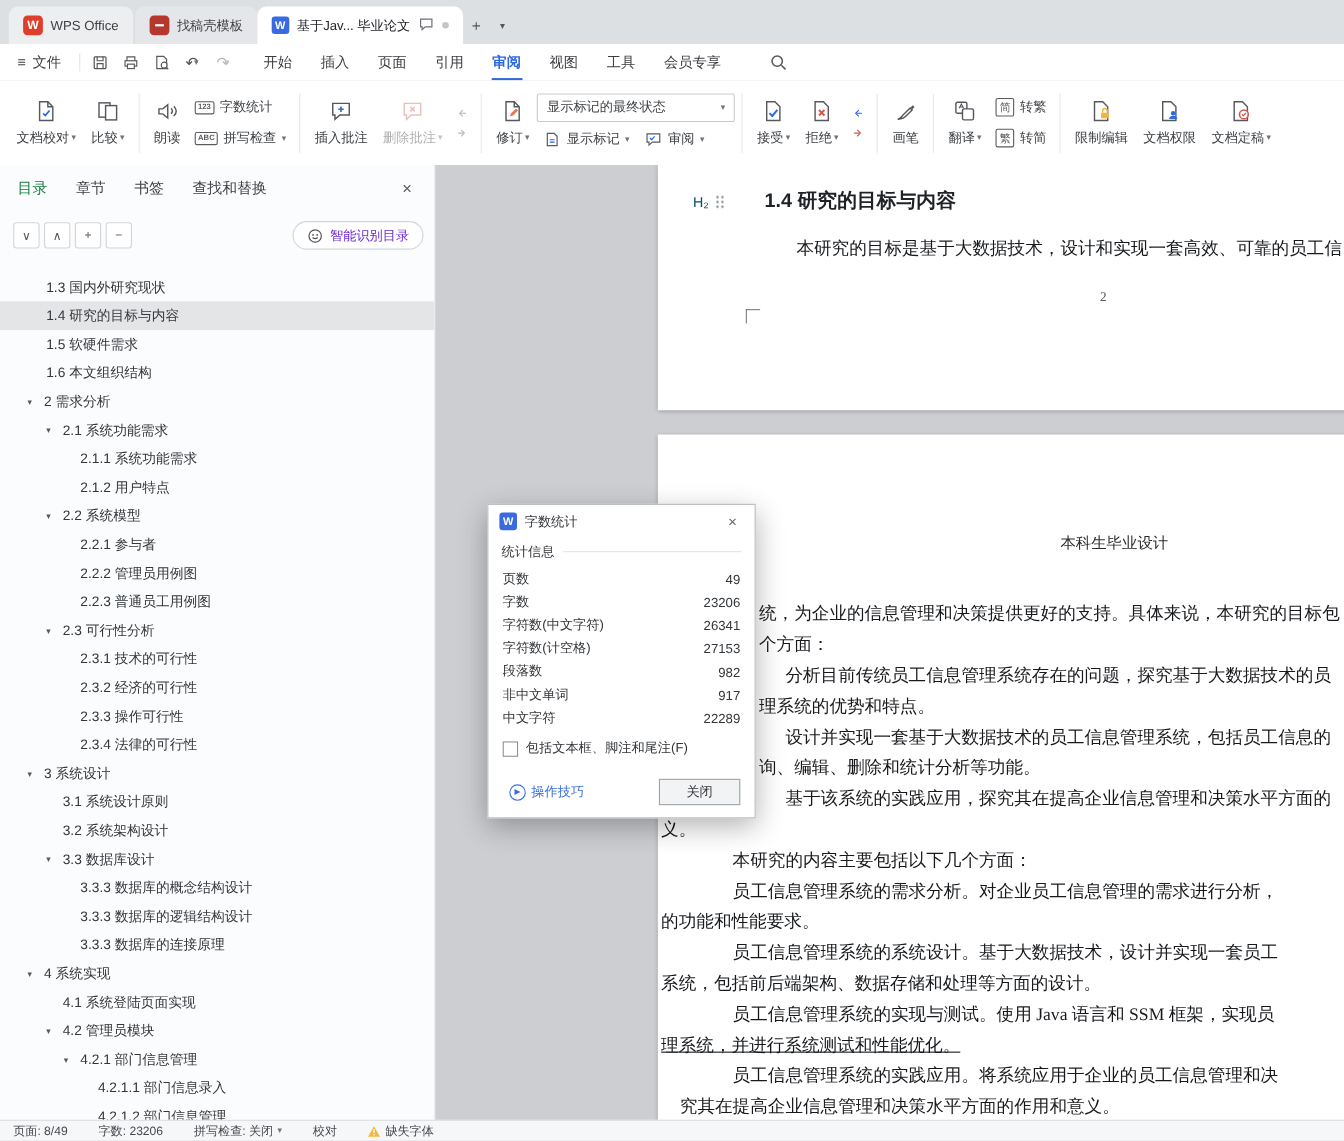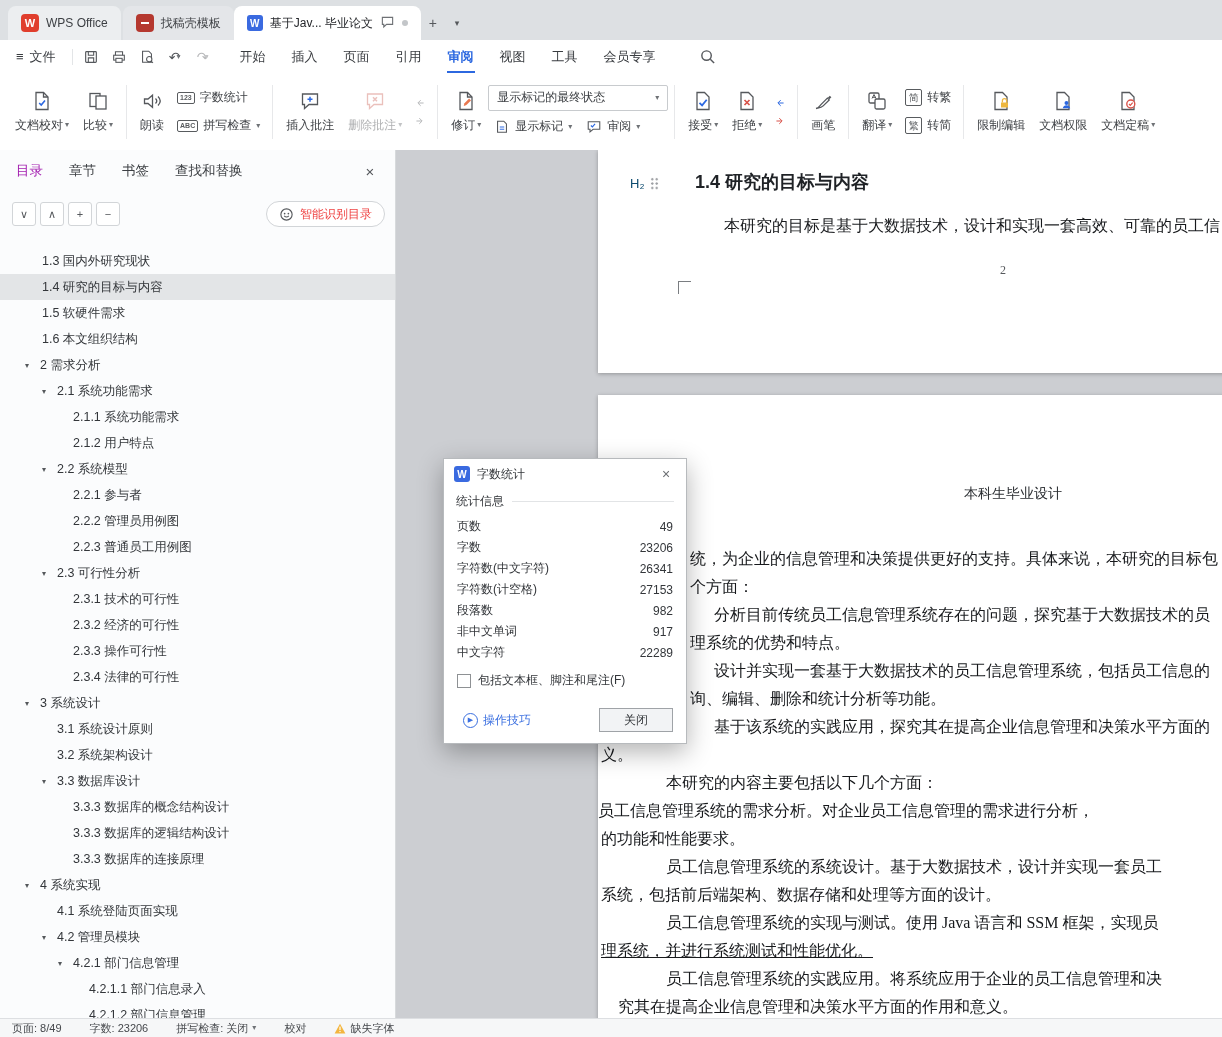--- a/index.html
+++ b/index.html
@@ -43,25 +43,25 @@
   .combo{width:162px;height:24px;border:1px solid #c8cbce;border-radius:2px;display:flex;align-items:center;justify-content:space-between;padding:0 8px;font-size:12px;color:#3e4145;background:#fff;}
   .disabled{opacity:.42;}
   .badge{border:1px solid #585b5e;border-radius:2px;font-size:7px;padding:0 2px;color:#585b5e;font-weight:bold;line-height:10px;}
   .convchip{width:15px;height:15px;border:1px solid #585b5e;border-radius:2px;font-size:10px;display:flex;align-items:center;justify-content:center;color:#585b5e;}
   .tinybtn{width:22px;height:14px;display:flex;align-items:center;justify-content:center;background:none;border:0;color:#55585c;font-size:9px;}
 
   
   .sidebar{position:absolute;left:0;top:150px;width:395px;bottom:18px;background:#fbfcfd;border-right:1px solid #d7dadc;overflow:hidden;}
   .stabsrow{position:relative;height:42px;display:flex;align-items:center;padding:0 16px;}
   .stabs{display:flex;gap:26px;font-size:13.5px;color:#3c3f43;}
-  .stab.active{color:#a21caf;}
+  .stab.active{color:#15803d;}
   .sclose{position:absolute;right:14px;top:10px;width:22px;height:22px;display:flex;align-items:center;justify-content:center;color:#55585c;font-size:15px;background:none;border:0;}
   .sctrl{position:relative;display:flex;align-items:center;height:44px;padding:0 12px;}
   .sqbtn{width:24px;height:24px;border:1px solid #d2d5d8;background:#fff;border-radius:3px;margin-right:4px;display:flex;align-items:center;justify-content:center;font-size:11px;color:#55585c;}
-  .smartbtn{position:absolute;right:10px;height:26px;border:1px solid #d2d5d8;border-radius:14px;background:#fff;display:flex;align-items:center;gap:6px;padding:0 12px;font-size:12px;color:#ef4444;font-family:inherit;}
+  .smartbtn{position:absolute;right:10px;height:26px;border:1px solid #d2d5d8;border-radius:14px;background:#fff;display:flex;align-items:center;gap:6px;padding:0 12px;font-size:12px;color:#6d28d9;font-family:inherit;}
   .toc{position:absolute;top:98px;left:0;right:0;bottom:0;overflow:hidden;}
   .tocrow{position:relative;height:26px;display:flex;align-items:center;font-size:12.5px;color:#33363a;white-space:nowrap;}
   .tocrow.selected{background:#e3e5e7;}
   .tocarrow{position:absolute;top:0;height:26px;display:flex;align-items:center;font-size:8px;color:#55585c;}
 
   
   .docarea{position:absolute;left:396px;top:150px;right:0;bottom:18px;overflow:hidden;background:#ccced2;}
   .page{position:absolute;left:202px;width:830px;background:#fff;box-shadow:0 1px 4px rgba(0,0,0,.28);}
   .pageA{top:0;height:223px;}
   .pageB{top:245px;height:820px;}
@@ -536,21 +536,21 @@
       <div class="p2lines" id="p2lines">
           <div class="docline" style="padding-left: 92px;">统，为企业的信息管理和决策提供更好的支持。具体来说，本研究的目标包</div>
           <div class="docline" style="padding-left: 92px;">个方面：</div>
           <div class="docline" style="padding-left: 116px;">分析目前传统员工信息管理系统存在的问题，探究基于大数据技术的员</div>
           <div class="docline" style="padding-left: 92px;">理系统的优势和特点。</div>
           <div class="docline" style="padding-left: 116px;">设计并实现一套基于大数据技术的员工信息管理系统，包括员工信息的</div>
           <div class="docline" style="padding-left: 92px;">询、编辑、删除和统计分析等功能。</div>
           <div class="docline" style="padding-left: 116px;">基于该系统的实践应用，探究其在提高企业信息管理和决策水平方面的</div>
           <div class="docline" style="padding-left: 3px;">义。</div>
           <div class="docline" style="padding-left: 68px;">本研究的内容主要包括以下几个方面：</div>
-          <div class="docline" style="">员工信息管理系统的需求分析。对企业员工信息管理的需求进行分析，</div>
+          <div class="docline" style="padding-left: 68px;">员工信息管理系统的需求分析。对企业员工信息管理的需求进行分析，</div>
           <div class="docline" style="padding-left: 3px;">的功能和性能要求。</div>
           <div class="docline" style="padding-left: 68px;">员工信息管理系统的系统设计。基于大数据技术，设计并实现一套员工</div>
           <div class="docline" style="padding-left: 3px;">系统，包括前后端架构、数据存储和处理等方面的设计。</div>
           <div class="docline" style="padding-left: 68px;">员工信息管理系统的实现与测试。使用 Java 语言和 SSM 框架，实现员</div>
           <div class="docline" style="padding-left: 3px; text-decoration: underline;">理系统，并进行系统测试和性能优化。</div>
           <div class="docline" style="padding-left: 68px;">员工信息管理系统的实践应用。将系统应用于企业的员工信息管理和决</div>
           <div class="docline" style="padding-left: 20px;">究其在提高企业信息管理和决策水平方面的作用和意义。</div>
         </div>
     </div>
   </div>

